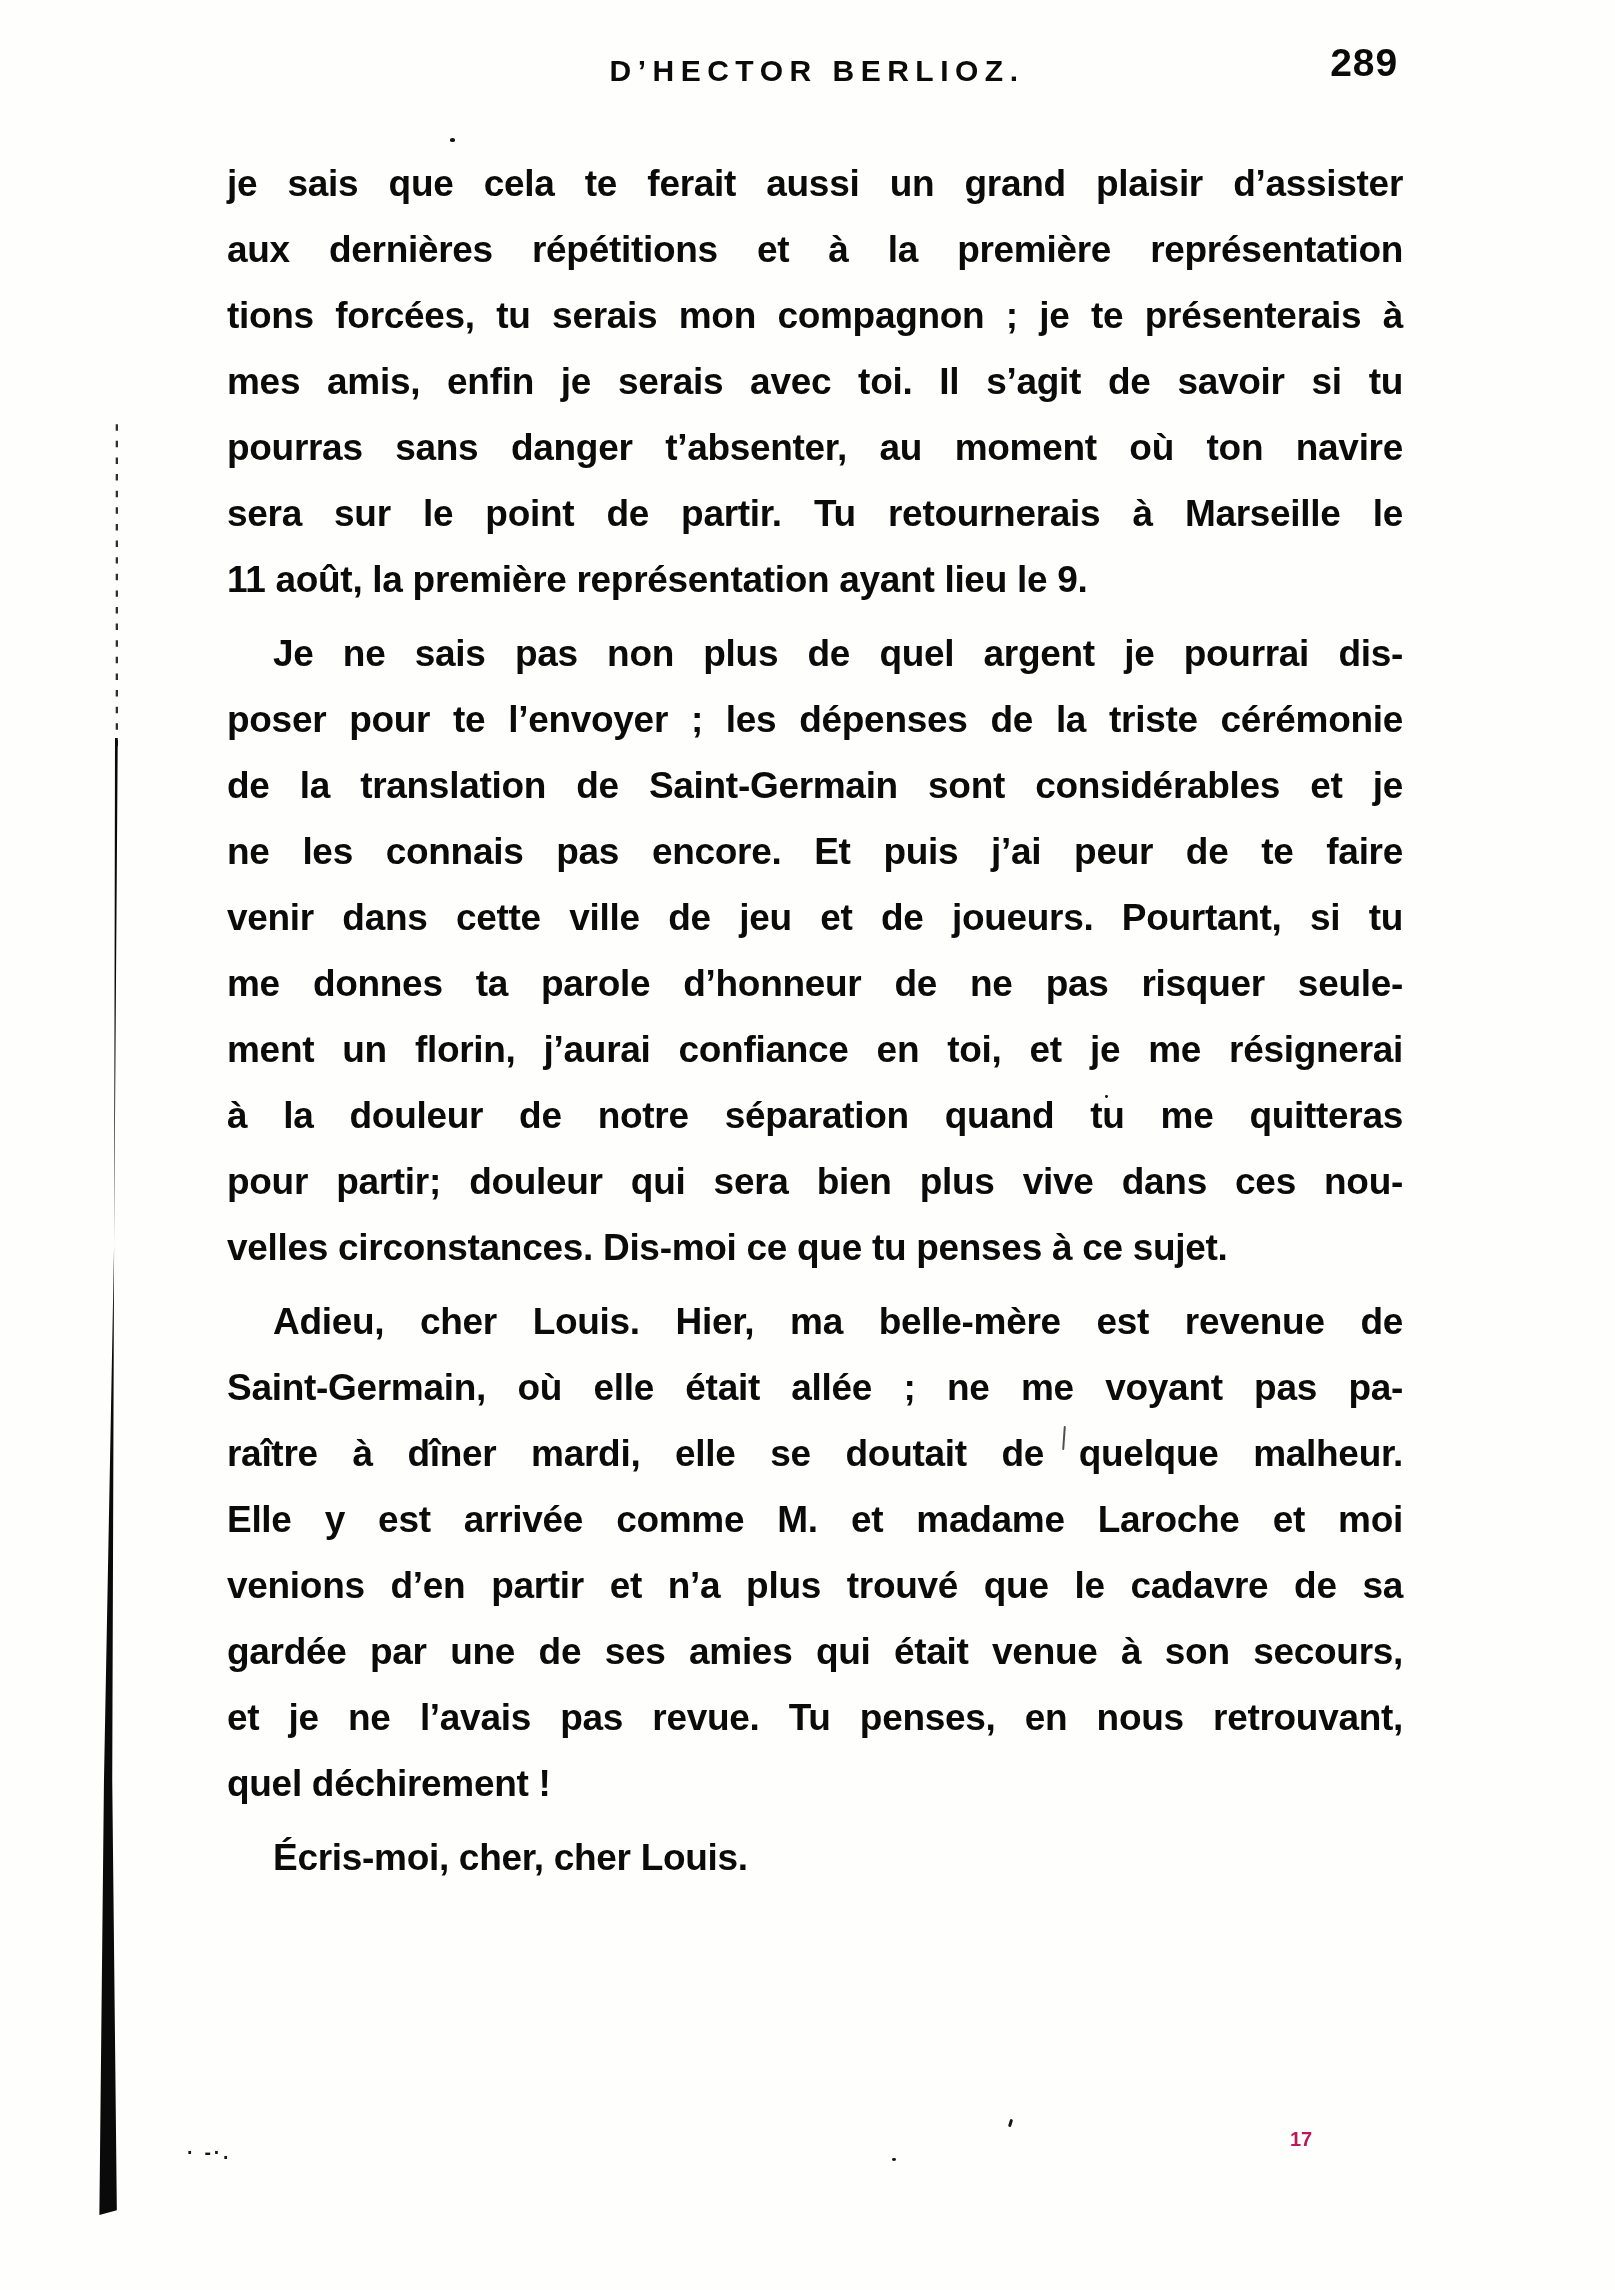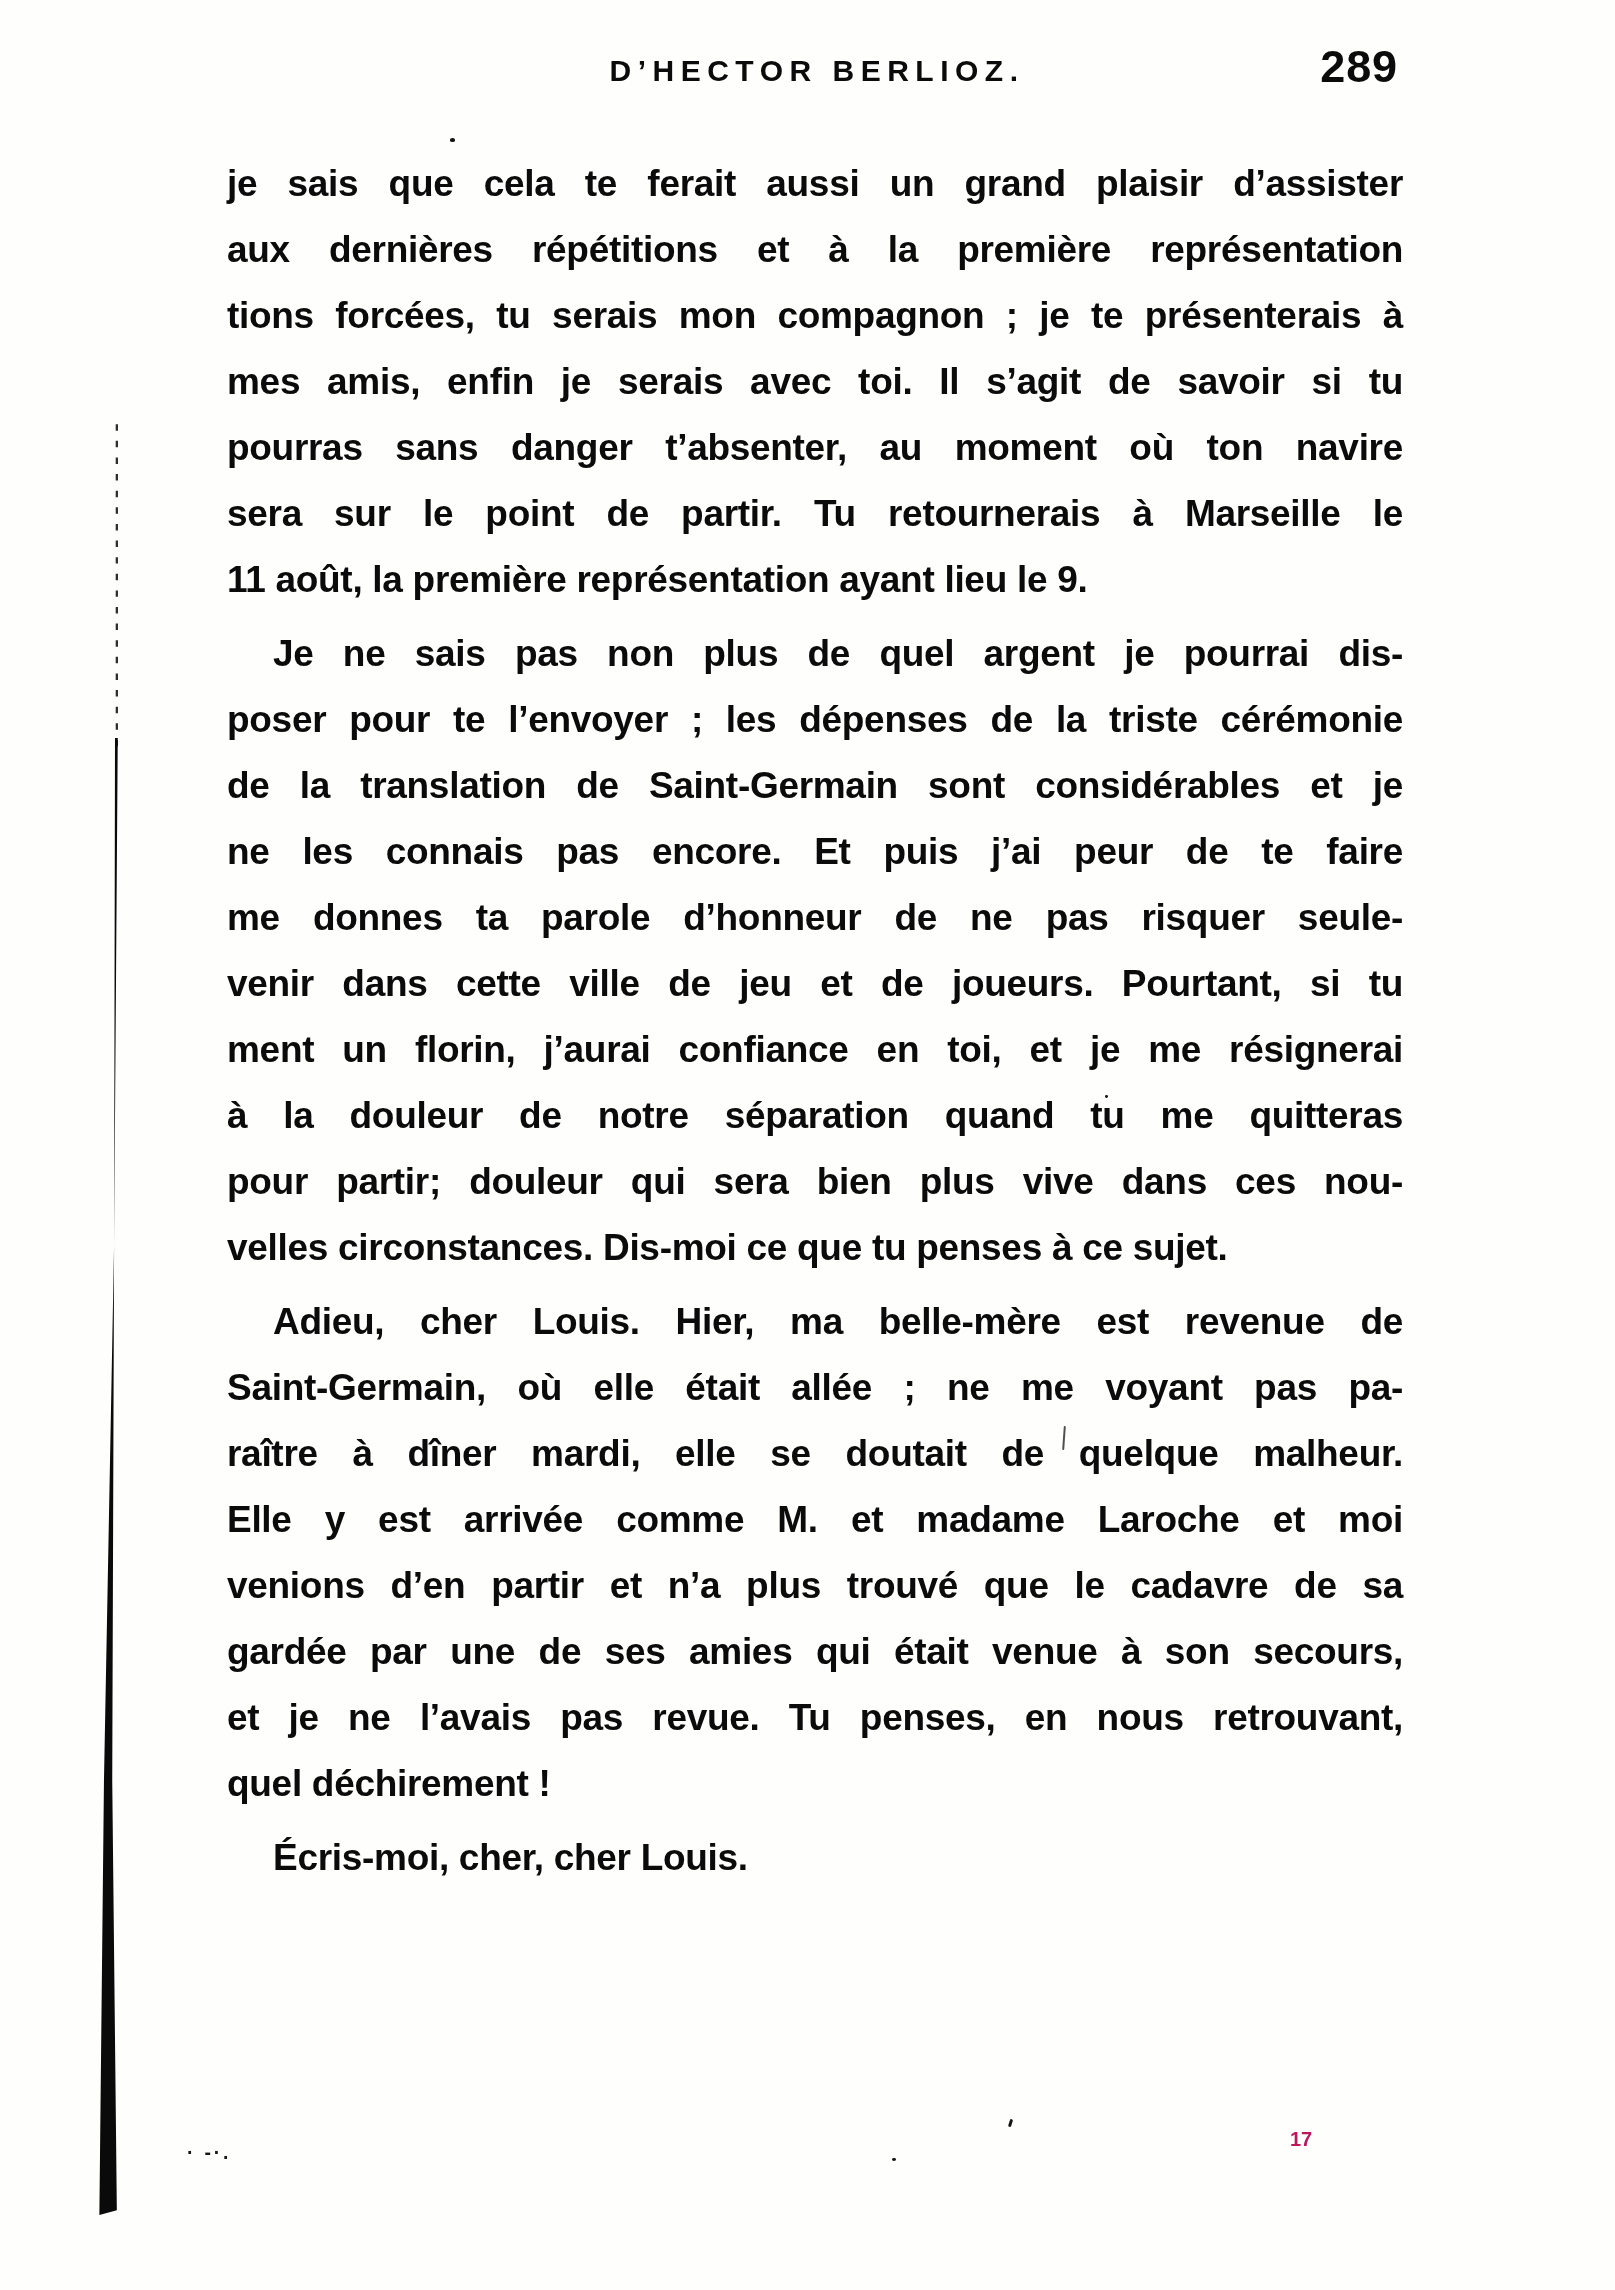--- a/index.html
+++ b/index.html
@@ -19,21 +19,21 @@
     transform: translateX(-50%);
     font-size: 30px;
     font-weight: 700;
     letter-spacing: 6.5px;
     white-space: nowrap;
   }
   .page-number {
     position: absolute;
     top: 41px;
     right: 217px;
-    font-size: 45px;
+    font-size: 39px;
     font-weight: 700;
     letter-spacing: 0.9px;
   }
   .text-block {
     position: absolute;
     top: 143px;
     left: 219px;
     width: 1192px;
     font-size: 37px;
     font-weight: 700;
@@ -103,22 +103,22 @@
         <div class="line">mes amis, enfin je serais avec toi. Il s’agit de savoir si tu</div>
         <div class="line">pourras sans danger t’absenter, au moment où ton navire</div>
         <div class="line">sera sur le point de partir. Tu retournerais à Marseille le</div>
         <div class="line last">11 août, la première représentation ayant lieu le 9.</div>
       </div>
       <div class="para">
         <div class="line indent">Je ne sais pas non plus de quel argent je pourrai dis-</div>
         <div class="line">poser pour te l’envoyer ; les dépenses de la triste cérémonie</div>
         <div class="line">de la translation de Saint-Germain sont considérables et je</div>
         <div class="line">ne les connais pas encore. Et puis j’ai peur de te faire</div>
+        <div class="line">venir dans cette ville de jeu et de joueurs. Pourtant, si tu</div>
         <div class="line">me donnes ta parole d’honneur de ne pas risquer seule-</div>
-        <div class="line">venir dans cette ville de jeu et de joueurs. Pourtant, si tu</div>
         <div class="line">ment un florin, j’aurai confiance en toi, et je me résignerai</div>
         <div class="line">à la douleur de notre séparation quand tu me quitteras</div>
         <div class="line">pour partir; douleur qui sera bien plus vive dans ces nou-</div>
         <div class="line last">velles circonstances. Dis-moi ce que tu penses à ce sujet.</div>
       </div>
       <div class="para">
         <div class="line indent">Adieu, cher Louis. Hier, ma belle-mère est revenue de</div>
         <div class="line">Saint-Germain, où elle était allée ; ne me voyant pas pa-</div>
         <div class="line">raître à dîner mardi, elle se doutait de quelque malheur.</div>
         <div class="line">Elle y est arrivée comme M. et madame Laroche et moi</div>

